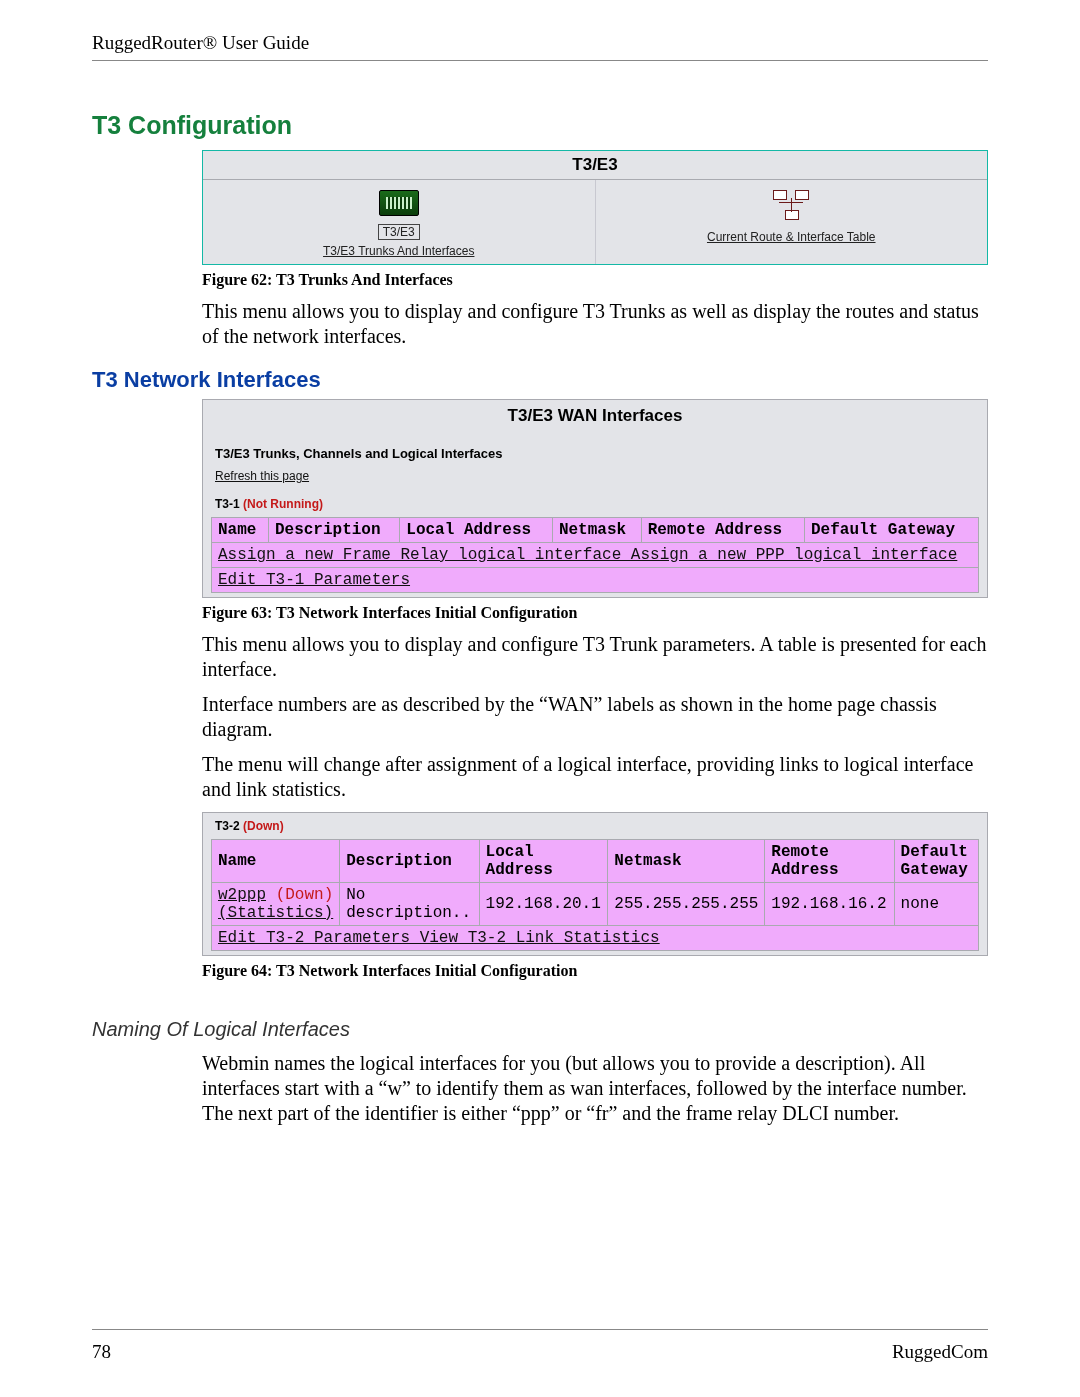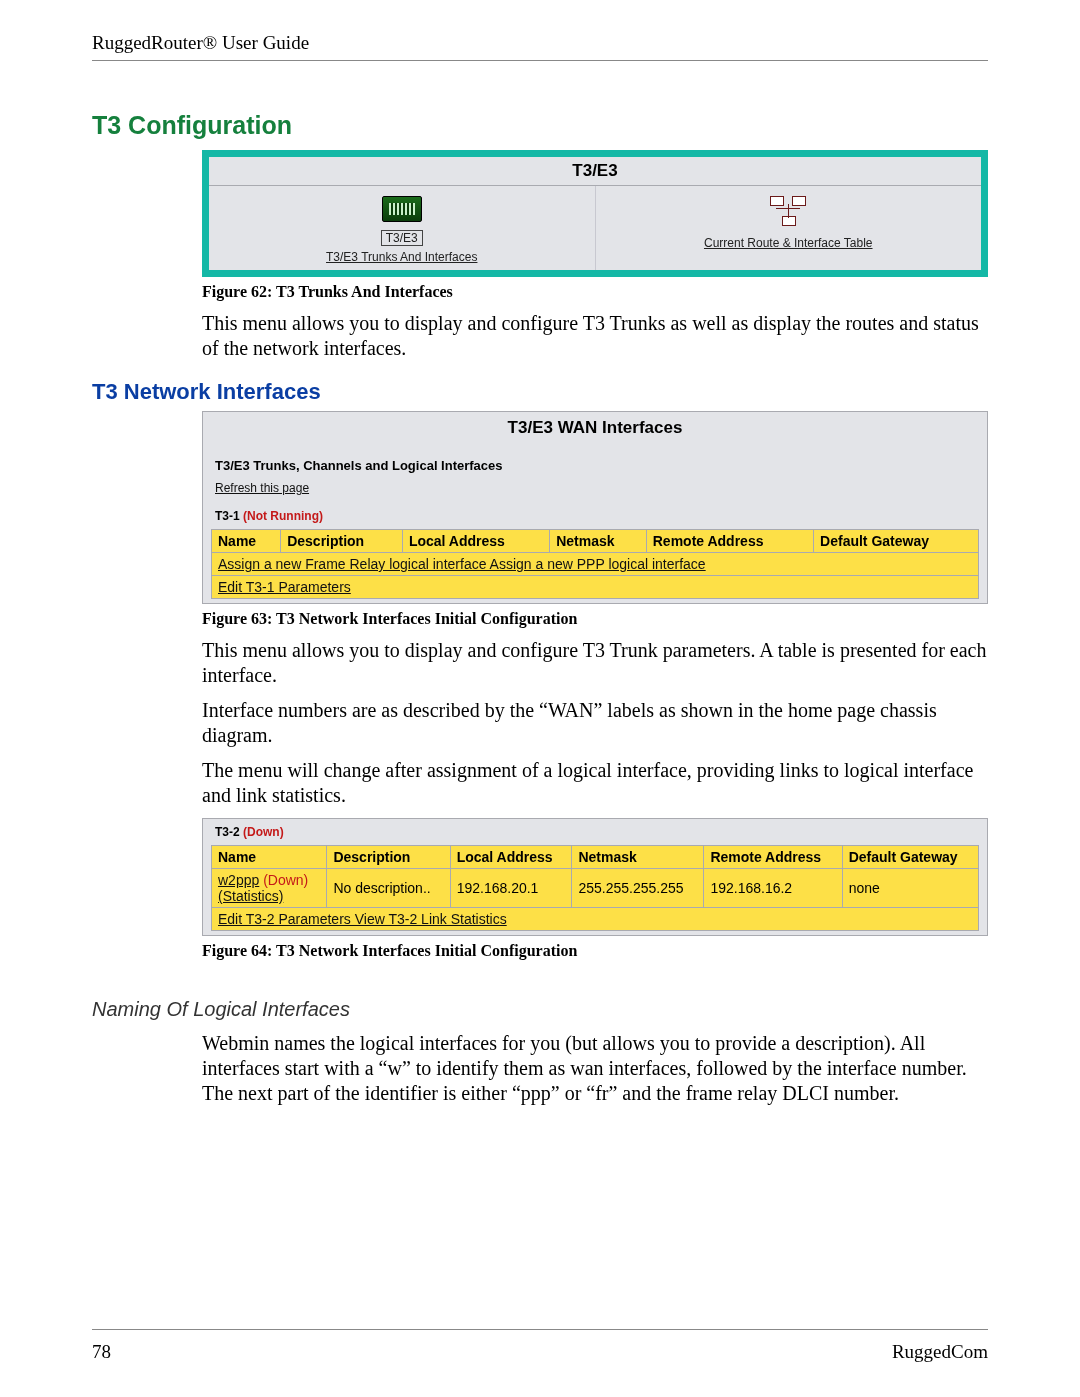--- a/index.html
+++ b/index.html
@@ -54,21 +54,21 @@
   }
   .caption {
     font-family: Georgia, serif;
     font-weight: bold;
     font-size: 16px;
     margin: 6px 0 8px 0;
   }
 
   
   .fig62 {
-    border: 7px solid #14b8a6;
+    border: 1px solid #14b8a6;
     background: #e3e4e8;
     margin: 4px 0 4px 0;
   }
   .fig62-title {
     text-align: center;
     font-family: Verdana, Arial, sans-serif;
     font-weight: bold;
     font-size: 17px;
     padding: 4px 0;
     background: #e3e4e8;
@@ -173,23 +173,23 @@
     font-family: Verdana, sans-serif;
     font-size: 12px;
     font-weight: bold;
     padding: 6px 12px 4px 12px;
   }
   .trunk-label .notrun { color: #c41919; }
   .tbl {
     width: calc(100% - 16px);
     margin: 2px 8px 4px 8px;
     border-collapse: collapse;
-    background: #fde047;
-    font-family: Liberation Sans, sans-serif;
-    font-size: 14px;
+    background: #f0abfc;
+    font-family: Liberation Mono, monospace;
+    font-size: 16px;
   }
   .tbl th, .tbl td {
     border: 1px solid #a9aab0;
     text-align: left;
     padding: 3px 6px;
     font-weight: bold;
     color: #000;
   }
   .tbl td { font-weight: normal; }
   .tbl .linkcell a { text-decoration: underline; color: #111; }

